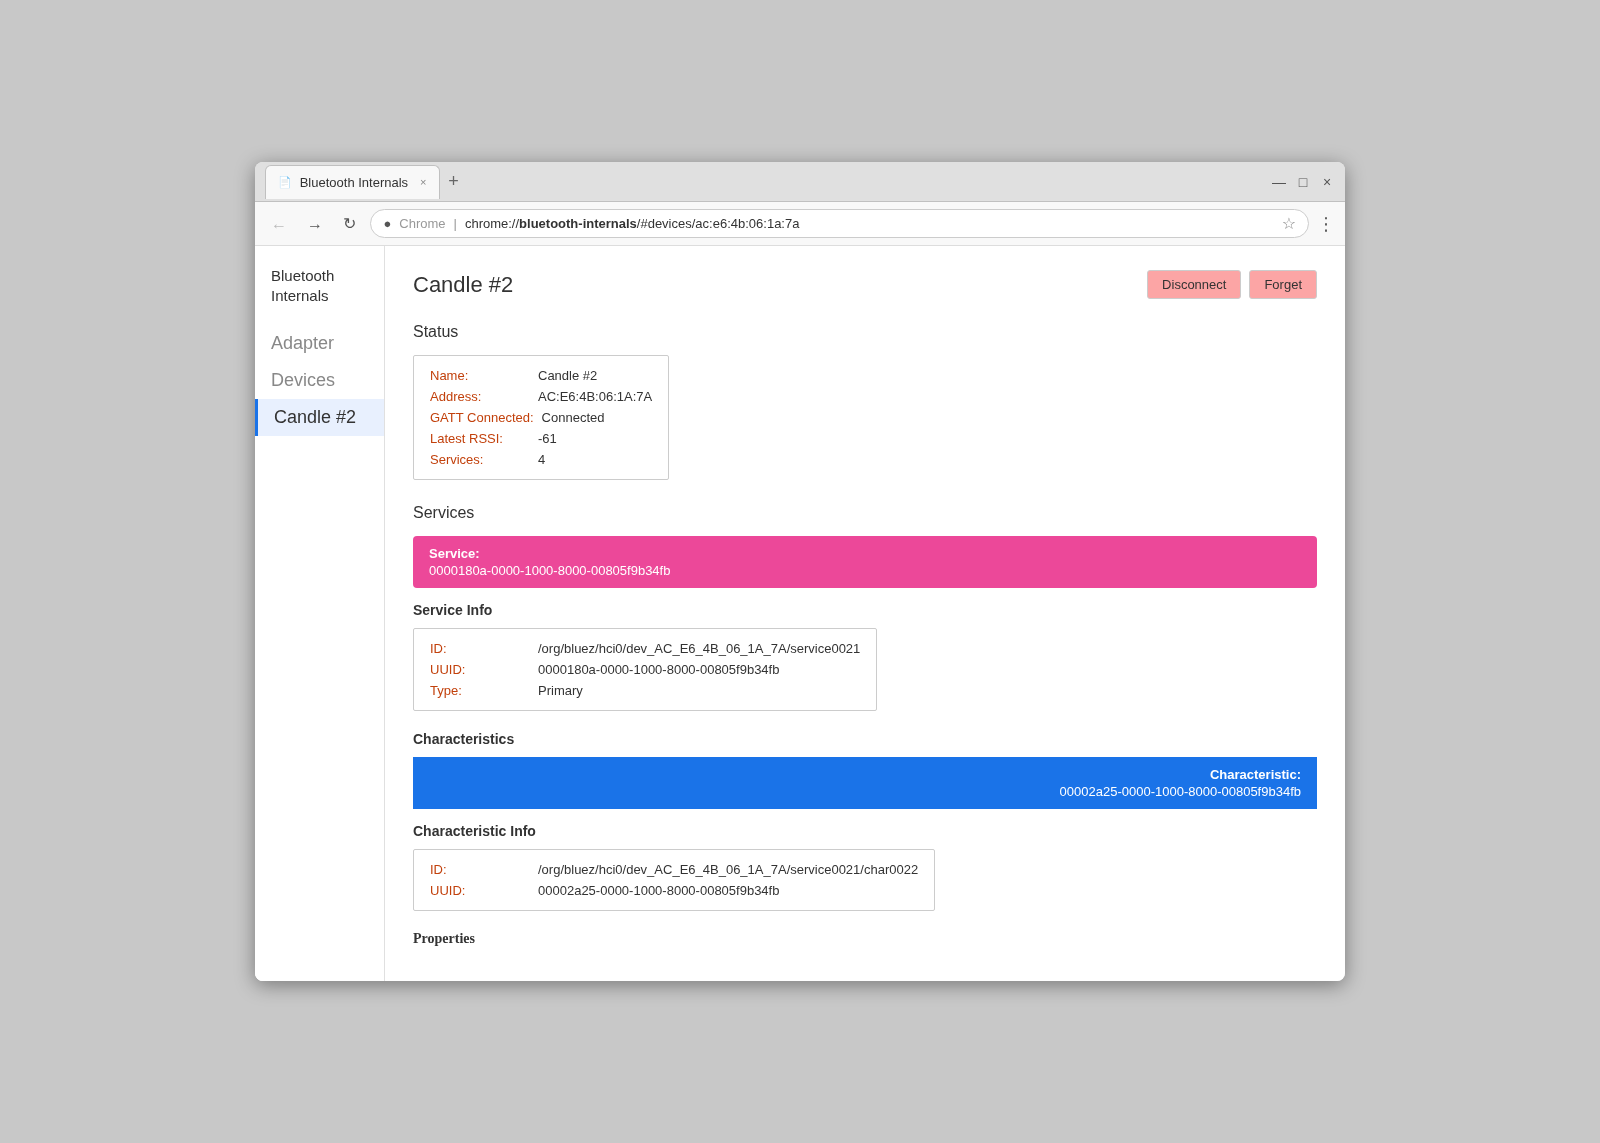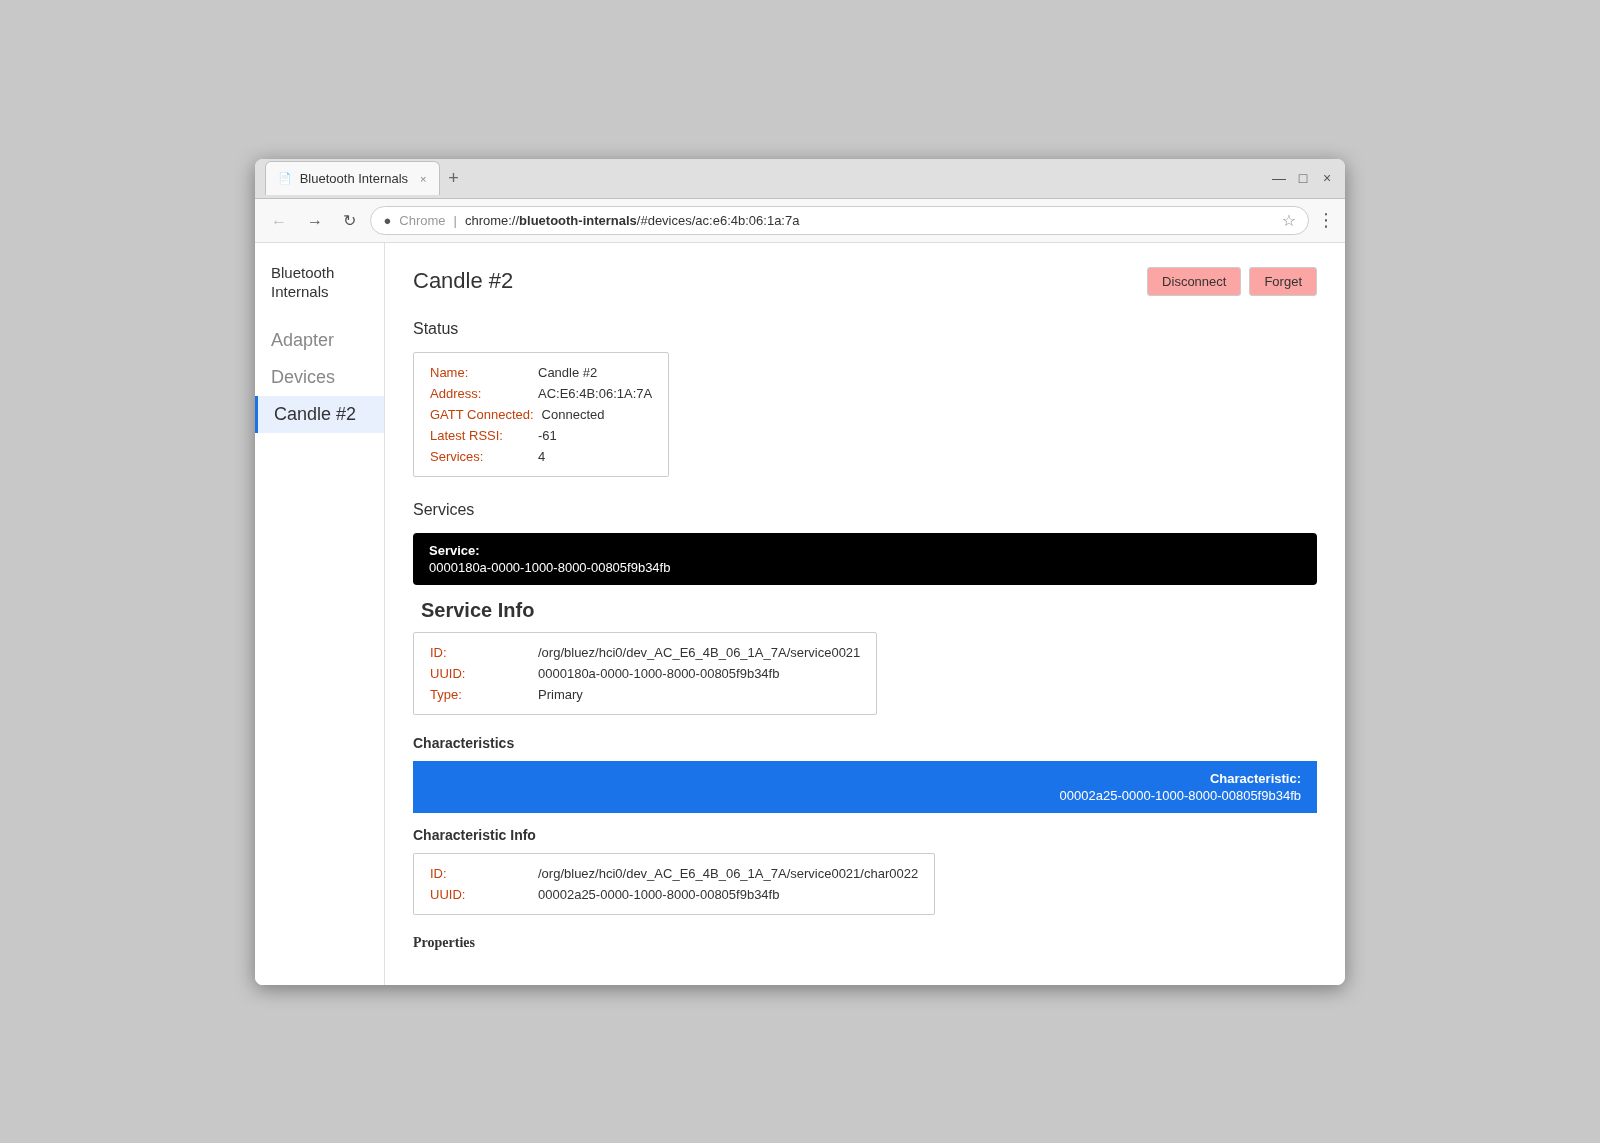--- a/index.html
+++ b/index.html
@@ -207,41 +207,40 @@
       gap: 8px;
     }
     .info-row:last-child { margin-bottom: 0; }
     .info-label {
       color: #c2410c;
       min-width: 100px;
     }
     .info-value { color: #333; }
     
     .service-bar {
-      background: #000000;
+      background: #ec4899;
       color: white;
       padding: 10px 16px;
       margin-bottom: 14px;
       border-radius: 4px;
       cursor: pointer;
     }
     .service-bar-label {
       font-size: 13px;
       font-weight: bold;
       margin-bottom: 2px;
     }
     .service-bar-uuid {
       font-size: 13px;
     }
     .service-info-title {
-      font-size: 20px;
+      font-size: 14px;
       font-weight: bold;
       color: #333;
       margin-bottom: 10px;
-      margin-left: 8px;
     }
     .service-info-box {
       border: 1px solid #ccc;
       border-radius: 2px;
       padding: 12px 16px;
       display: inline-block;
       min-width: 380px;
       margin-bottom: 20px;
     }
     .characteristics-title {

